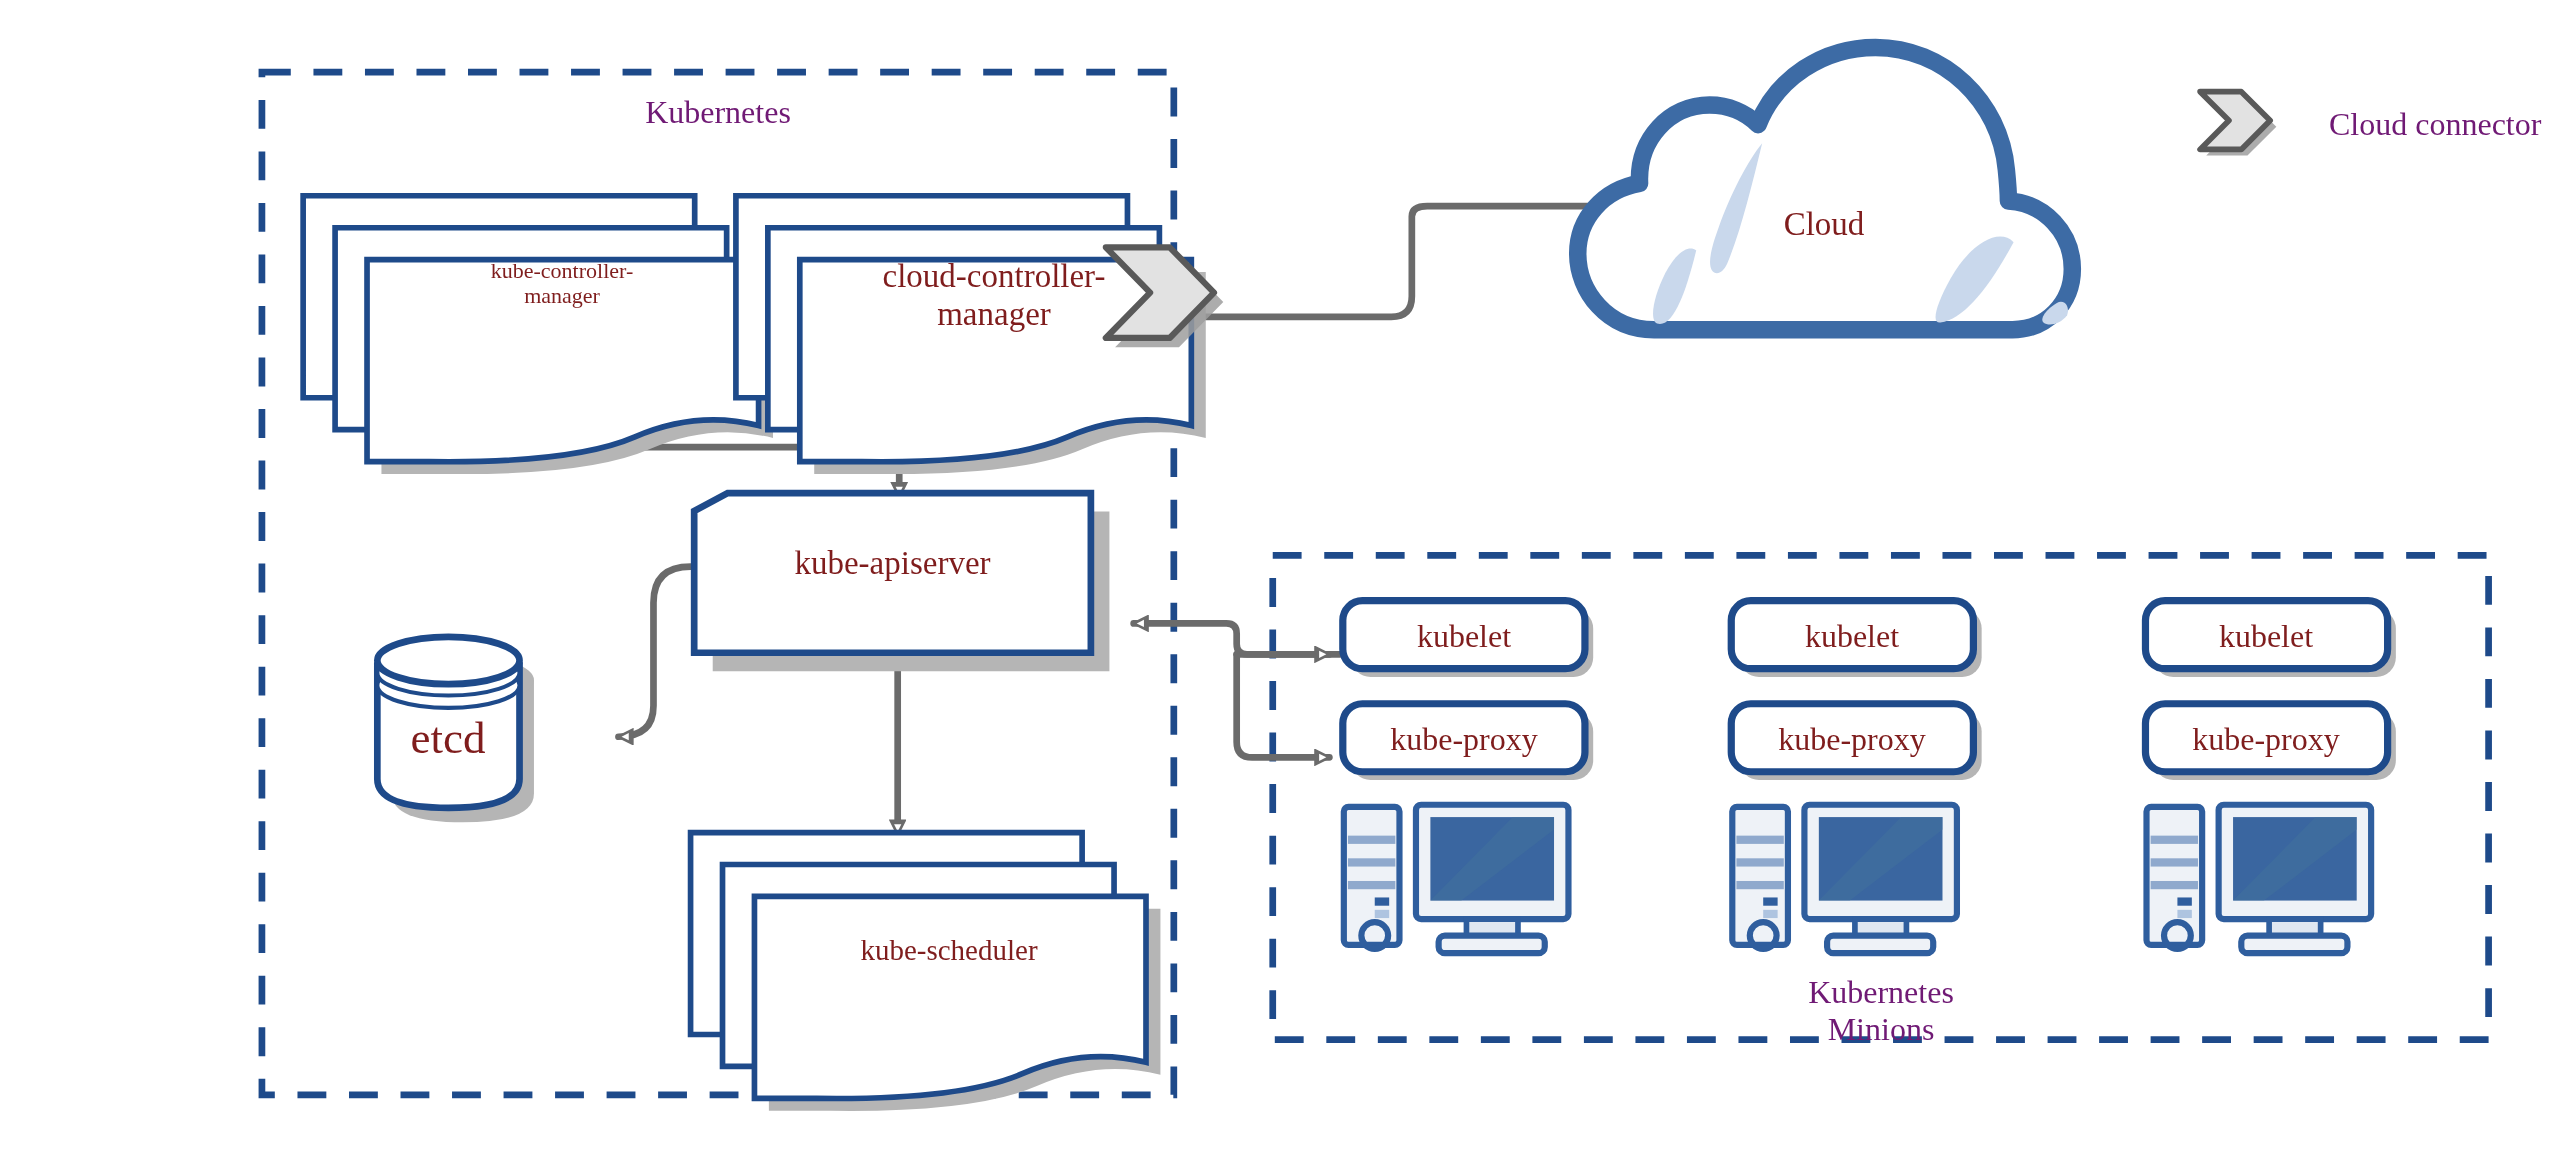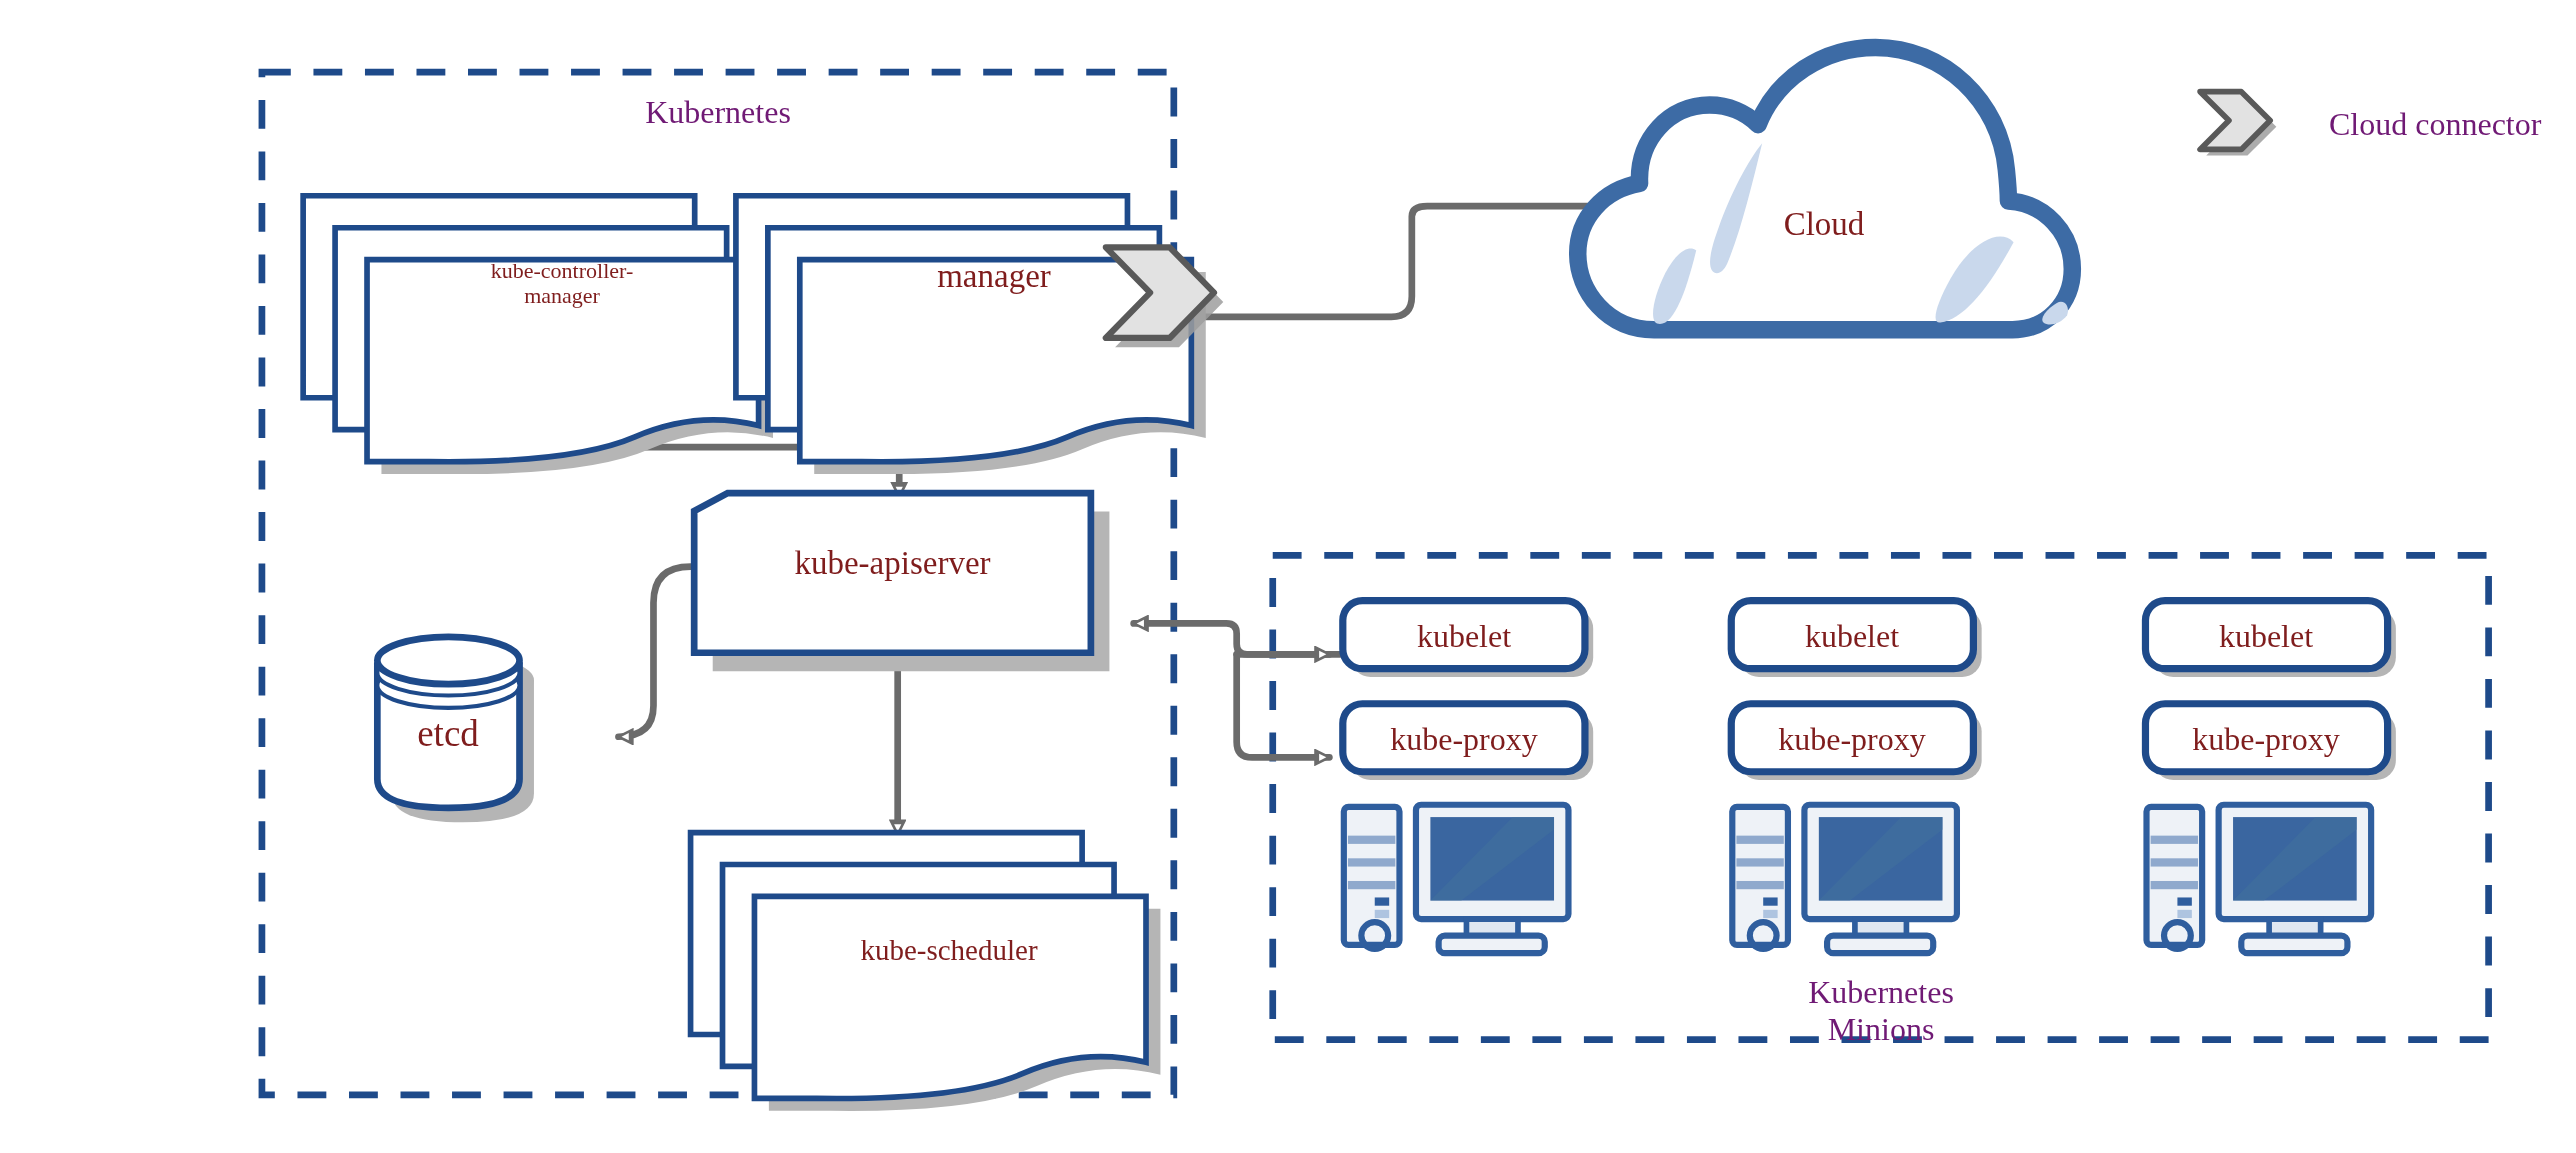--- a/index.html
+++ b/index.html
@@ -210,26 +210,27 @@
   <div>Kubernetes</div>
   <div>Minions</div>
 </div>
 
 <div class="lbl lbl-blue" style="left:361px; top:258px; width:402px; font-size:22px;">
   <div>kube-controller-</div>
   <div>manager</div>
 </div>
 
 <div class="lbl lbl-blue" style="left:793px; top:258px; width:402px; font-size:33px;">
+  <div>cloud-controller-</div>
   <div>manager</div>
 </div>
 
 <div class="lbl lbl-blue" style="left:694px; top:545px; width:397px; font-size:33px;">kube-apiserver</div>
 
-<div class="lbl lbl-blue" style="left:377px; top:713px; width:142px; font-size:37px;">etcd</div>
+<div class="lbl lbl-blue" style="left:377px; top:713px; width:142px; font-size:45px;">etcd</div>
 
 <div class="lbl lbl-blue" style="left:748px; top:934px; width:402px; font-size:29px;">kube-scheduler</div>
 
 <div class="lbl lbl-blue" style="left:1716px; top:206px; width:216px; font-size:33px;">Cloud</div>
 
 <div class="lbl lbl-blue" style="left:1343px; top:618px; width:242px; font-size:32px;">kubelet</div>
 <div class="lbl lbl-blue" style="left:1343px; top:721px; width:242px; font-size:32px;">kube-proxy</div>
 
 <div class="lbl lbl-blue" style="left:1731px; top:618px; width:242px; font-size:32px;">kubelet</div>
 <div class="lbl lbl-blue" style="left:1731px; top:721px; width:242px; font-size:32px;">kube-proxy</div>

